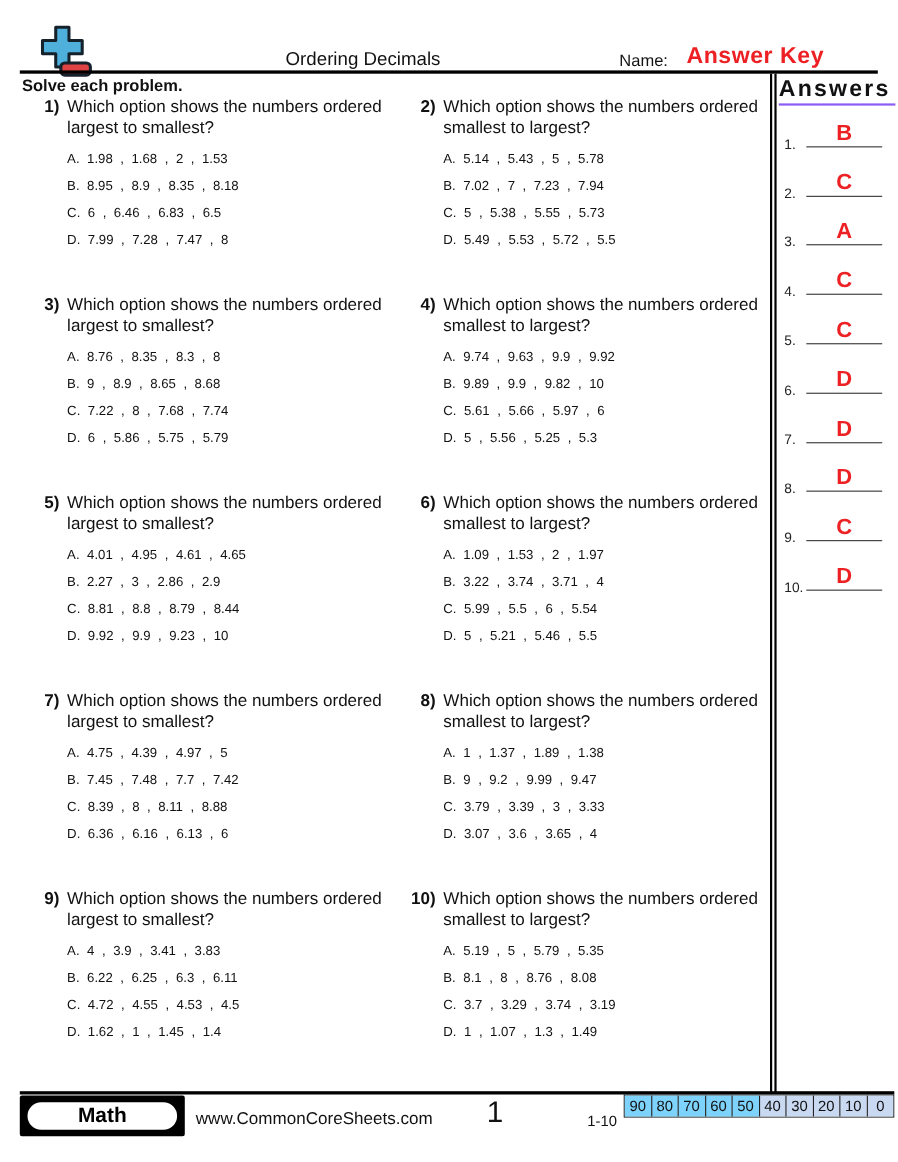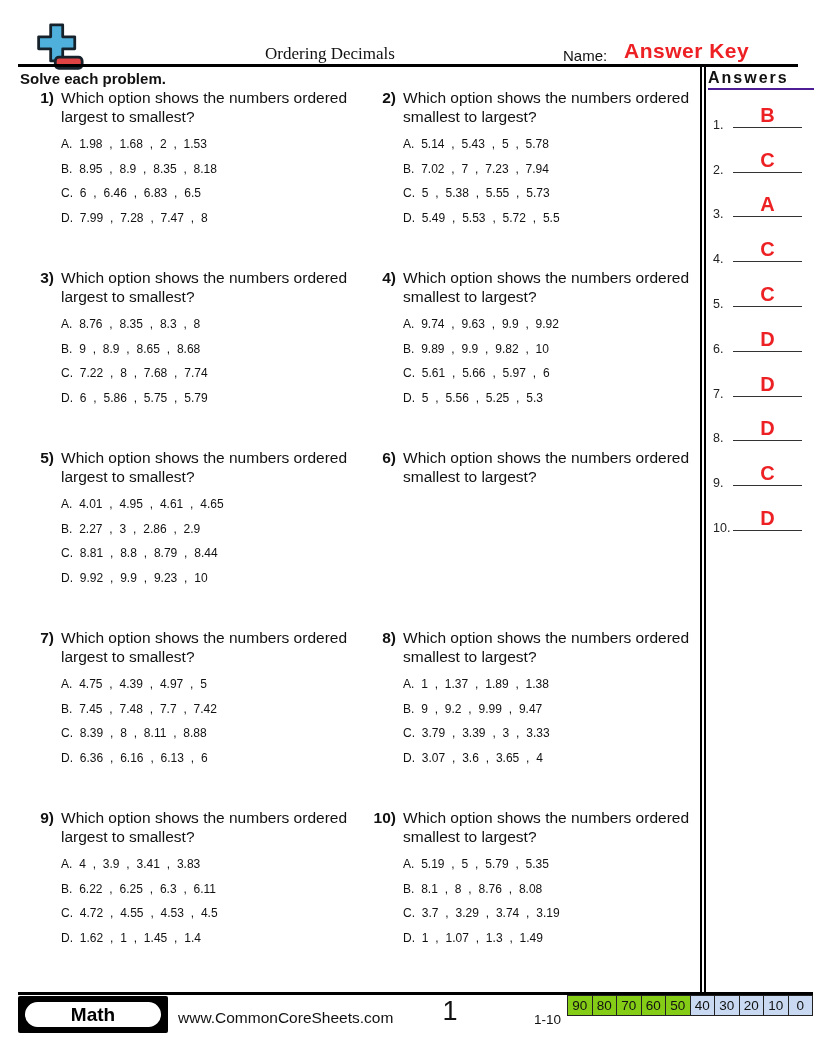--- a/index.html
+++ b/index.html
@@ -4,29 +4,29 @@
 <style>
   html,body{margin:0;padding:0;}
   body{
     width:816px;height:1056px;background:#ffffff;position:relative;
     font-family:"Liberation Sans", sans-serif;color:#111;overflow:hidden;
     --red:#ed2024;--logo-blue:#4fb0dc;--logo-red:#e04343;--score-highlight:#c9d9f2;
   }
   
   .logo{position:absolute;left:30px;top:22px;width:58px;height:50px;}
   .header-line{position:absolute;left:18px;top:64px;width:780px;height:3px;background:#000;}
-  .title{position:absolute;left:0;top:44px;width:660px;text-align:center;font-size:17px;color:#111;font-family:Liberation Serif, serif;}
+  .title{position:absolute;left:0;top:44px;width:660px;text-align:center;font-size:17px;color:#111;}
   .name-label{position:absolute;left:563px;top:47px;font-size:15px;}
   .name-value{position:absolute;left:624px;top:39px;font-size:21px;font-weight:bold;color:var(--red);letter-spacing:0.5px;}
   .instructions{position:absolute;left:20px;top:70px;font-size:15px;font-weight:bold;}
   
   .answers-panel{position:absolute;left:700px;top:67px;width:116px;height:926px;
     border-left:6px double #000;box-sizing:border-box;}
-  .answers-title{display:block;margin:2px 2px 0 2px;font-size:16px;font-weight:bold;
-    letter-spacing:2px;border-bottom:2px solid #4c1d95;padding-bottom:1px;}
+  .answers-title{display:block;margin:2px 2px 0 2px;font-size:21px;font-weight:bold;
+    letter-spacing:2px;border-bottom:2px solid #8b5cf6;padding-bottom:1px;}
   .answers-list{margin-top:4px;}
   .answer-slot{height:44.8px;position:relative;}
   .answer-num{position:absolute;left:7px;bottom:7px;font-size:12.5px;color:#222;}
   .answer-line{position:absolute;left:27px;right:14px;bottom:11px;border-bottom:1.5px solid #333;text-align:center;}
   .answer-letter{display:inline-block;color:var(--red);font-weight:bold;font-size:20px;line-height:1;padding-bottom:2px;}
   
   .problems{position:absolute;left:26px;top:88px;width:670px;display:grid;
     grid-template-columns:342px 328px;grid-auto-rows:180px;}
   .problem{display:flex;align-items:flex-start;}
   .pnum{flex:none;width:28px;text-align:right;font-weight:bold;font-size:15.5px;line-height:19px;}
@@ -40,21 +40,21 @@
   .math-badge{position:absolute;left:18px;top:996px;width:150px;height:37px;background:#000;border-radius:2px;}
   .math-pill{position:absolute;left:5px;top:4px;right:5px;bottom:4px;background:#fff;
     border:2px solid #000;border-radius:15px;display:flex;align-items:center;justify-content:center;
     font-size:19px;font-weight:bold;color:#000;text-align:center;}
   .website{position:absolute;left:178px;top:1009px;font-size:15.5px;}
   .page-num{position:absolute;left:400px;top:996px;width:100px;text-align:center;font-size:27px;}
   .score-row{position:absolute;right:3px;top:995px;display:flex;align-items:flex-start;}
   .score-label{font-size:13.5px;margin-right:6px;padding-top:17px;}
   .score-table{display:flex;border:1.5px solid #222;}
   .score-cell{width:23.5px;height:19px;border-left:1.5px solid #222;font-size:13.5px;
-    display:flex;align-items:center;justify-content:center;background:#84cc16;}
+    display:flex;align-items:center;justify-content:center;background:#7dd3fc;}
   .score-cell:first-child{border-left:none;}
   .score-cell.hl{background:var(--score-highlight);}
 </style>
 </head>
 <body style="--red: #ed2024; --logo-blue: #4fb0dc; --logo-red: #e04343; --score-highlight: #c9d9f2;">
 
 <svg class="logo" viewBox="0 0 60 54">
   <path d="M21 3 h13 v13 h13 v13 h-13 v13 h-13 v-13 H8 V16 h13 z" fill="var(--logo-blue)" stroke="#16222b" stroke-width="3" stroke-linejoin="round"></path>
   <rect x="26" y="38" width="29" height="12" rx="4" fill="var(--logo-red)" stroke="#16222b" stroke-width="3"></rect>
 </svg>
@@ -174,20 +174,26 @@
         <div class="option">C. 8.81 , 8.8 , 8.79 , 8.44</div>
         <div class="option">D. 9.92 , 9.9 , 9.23 , 10</div>
       </div>
     </div>
   </div>
 
   <div class="problem">
     <div class="pnum">6)</div>
     <div class="pbody">
       <div class="question">Which option shows the numbers ordered smallest to largest?</div>
+      <div class="options">
+        <div class="option">A. 1.09 , 1.53 , 2 , 1.97</div>
+        <div class="option">B. 3.22 , 3.74 , 3.71 , 4</div>
+        <div class="option">C. 5.99 , 5.5 , 6 , 5.54</div>
+        <div class="option">D. 5 , 5.21 , 5.46 , 5.5</div>
+      </div>
     </div>
   </div>
 
   <div class="problem">
     <div class="pnum">7)</div>
     <div class="pbody">
       <div class="question">Which option shows the numbers ordered largest to smallest?</div>
       <div class="options">
         <div class="option">A. 4.75 , 4.39 , 4.97 , 5</div>
         <div class="option">B. 7.45 , 7.48 , 7.7 , 7.42</div>

